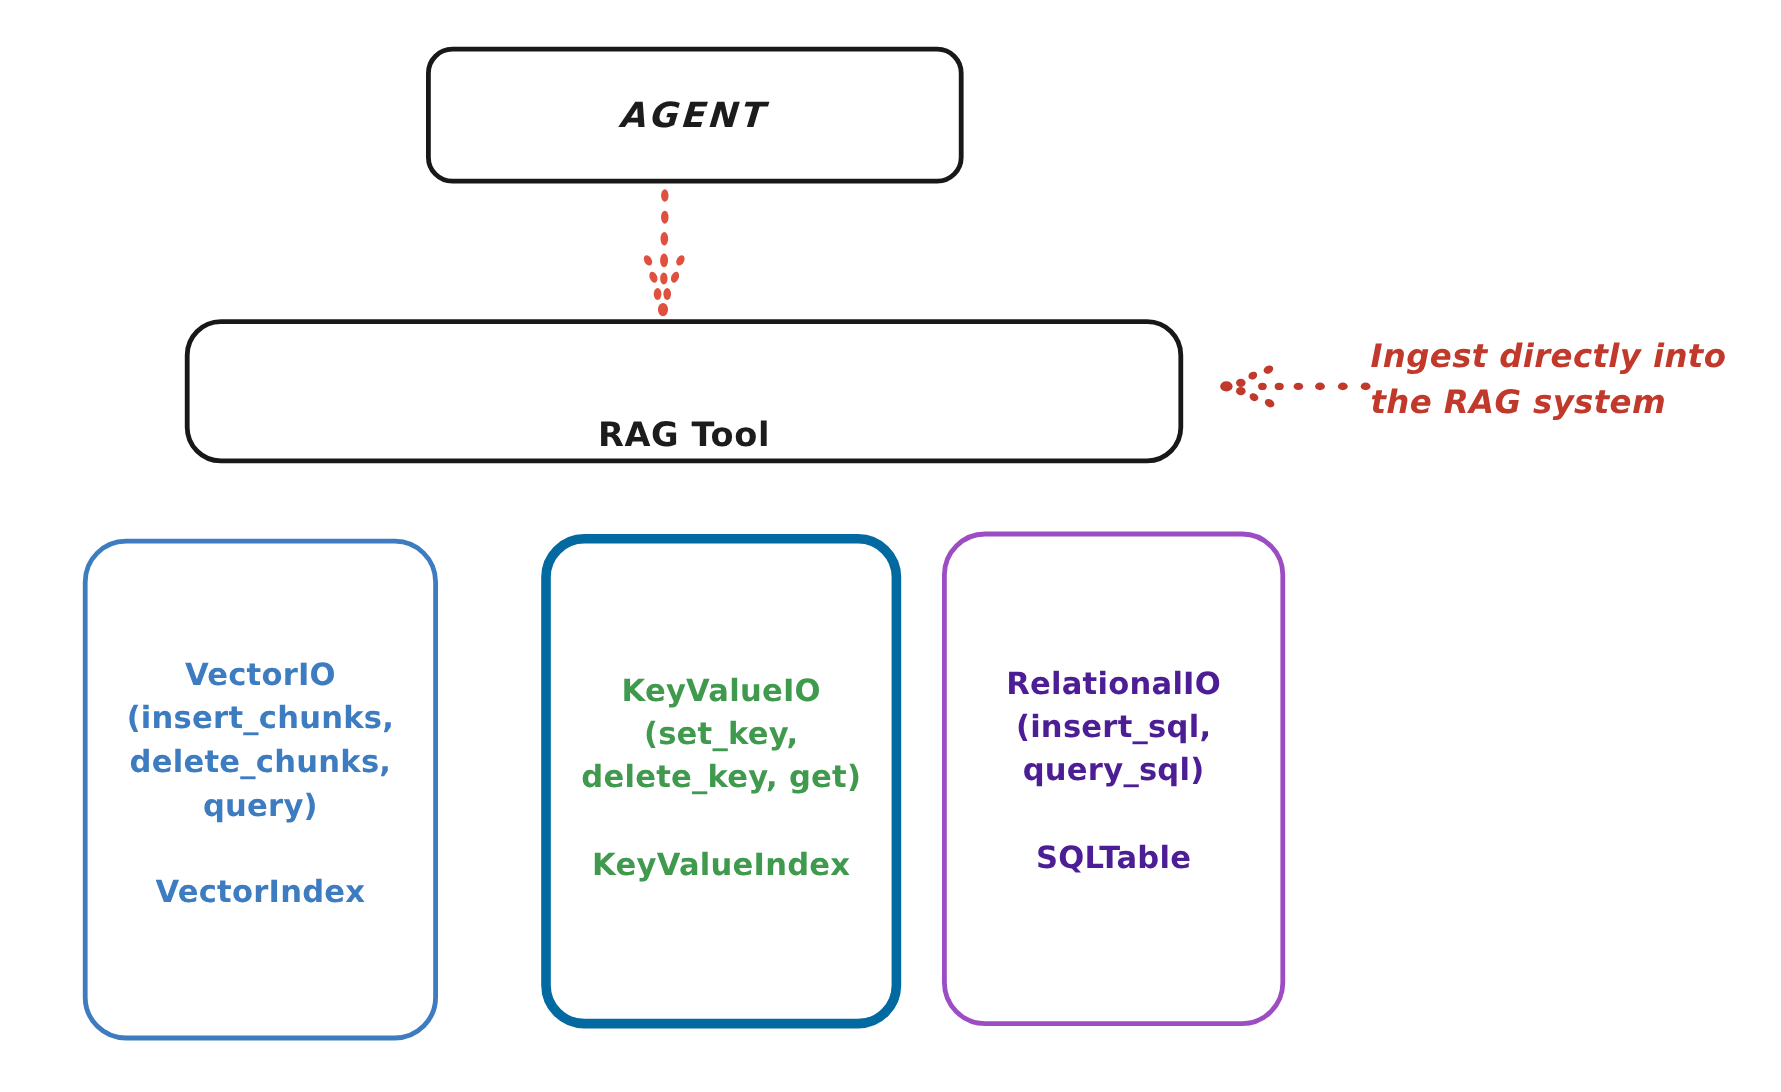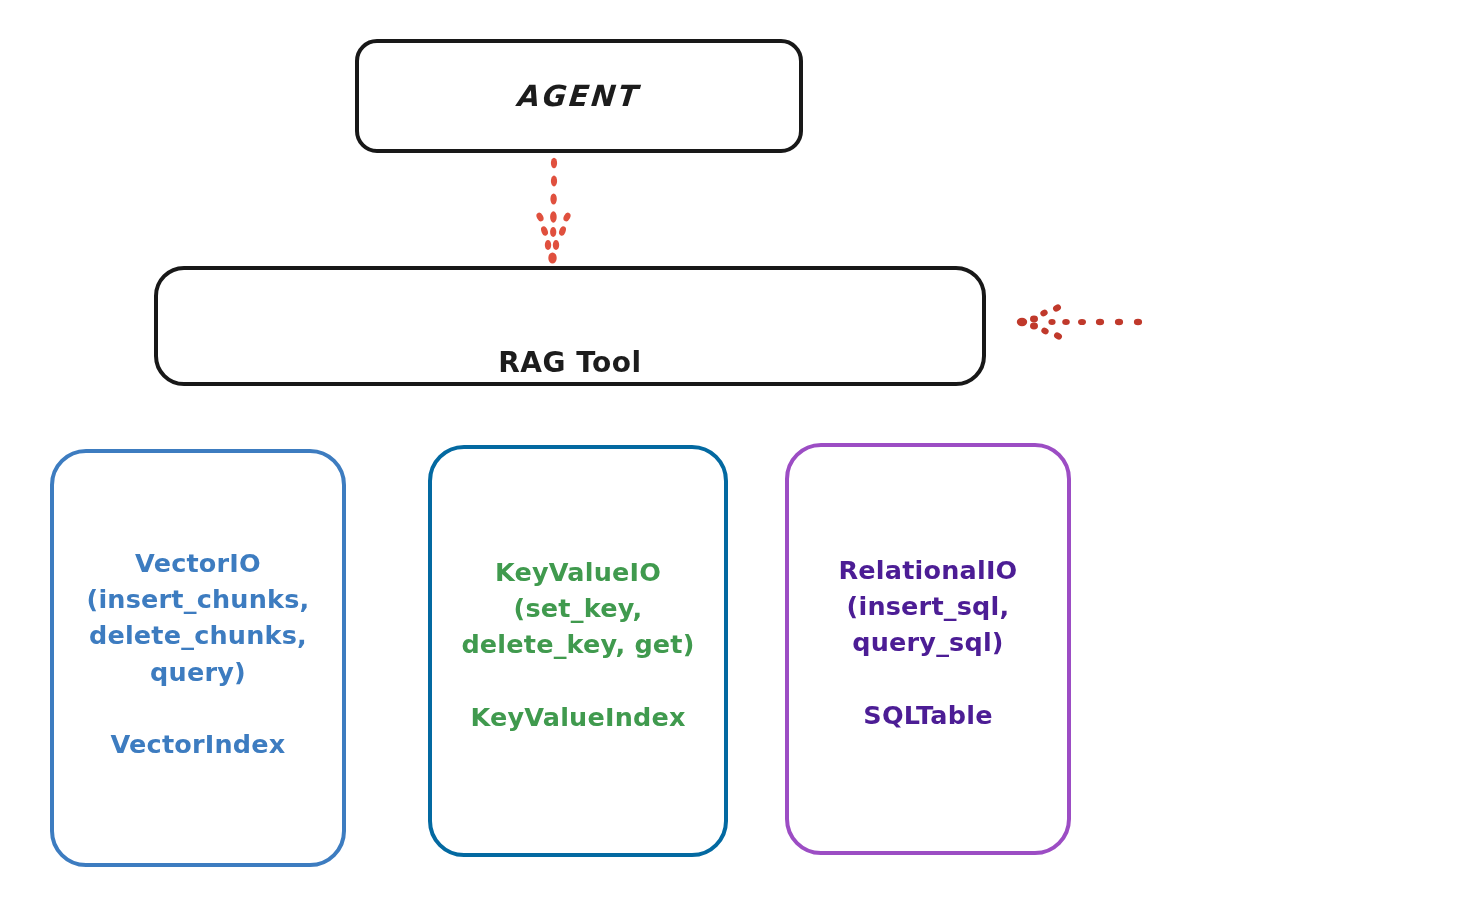--- a/index.html
+++ b/index.html
@@ -86,37 +86,37 @@
   .provider .node-label {
     white-space: pre-line;
     font-family: "DejaVu Sans", sans-serif;
     font-weight: 700;
     font-size: 25.5px;
     line-height: 1.42;
     letter-spacing: 0.2px;
   }
 
   #vectorio-node {
-    left: 50px;
+    left: 69px;
     top: 449px;
     width: 296px;
     height: 418px;
     border: 4px solid #3d7cc0;
   }
   #vectorio-node .node-label {
     color: #3d7cc0;
     margin-top: 92px;
   }
 
   #keyvalueio-node {
-    left: 428px;
+    left: 451px;
     top: 445px;
     width: 300px;
     height: 412px;
-    border: 4px solid #0369a1;
+    border: 8px solid #0369a1;
   }
   #keyvalueio-node .node-label {
     color: #409a4e;
     margin-top: 105px;
   }
 
   #relationalio-node {
     left: 785px;
     top: 443px;
     width: 286px;
@@ -210,20 +210,22 @@
         <ellipse cx="44" cy="44" rx="4.2" ry="3.2" transform="rotate(30 44 44)"></ellipse>
         <ellipse cx="30" cy="21" rx="3.8" ry="3.1" transform="rotate(-28 30 21)"></ellipse>
         <ellipse cx="31" cy="39" rx="3.8" ry="3.1" transform="rotate(28 31 39)"></ellipse>
         <ellipse cx="20" cy="27" rx="4.0" ry="3.4"></ellipse>
         <ellipse cx="20" cy="34" rx="4.0" ry="3.4"></ellipse>
         <ellipse cx="8" cy="30" rx="5.2" ry="4.2"></ellipse>
       </g>
     </svg>
   </div>
 
+  <div id="ingest-annotation">Ingest directly into
+the RAG system</div>
 
   <div class="provider" id="vectorio-node">
     <span class="node-label">VectorIO
 (insert_chunks,
 delete_chunks,
 query)
 
 VectorIndex</span>
   </div>
 

